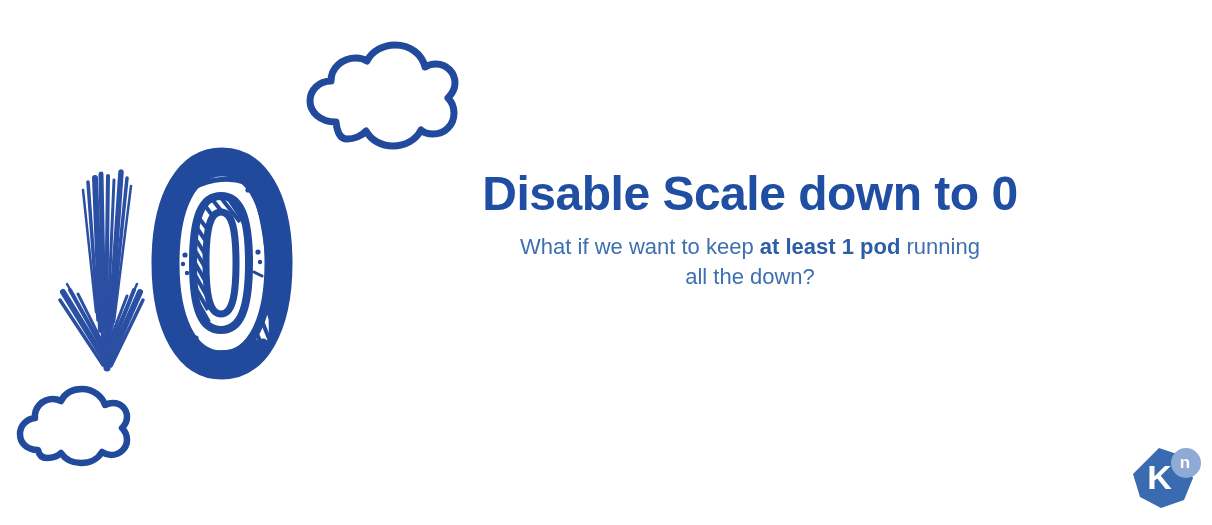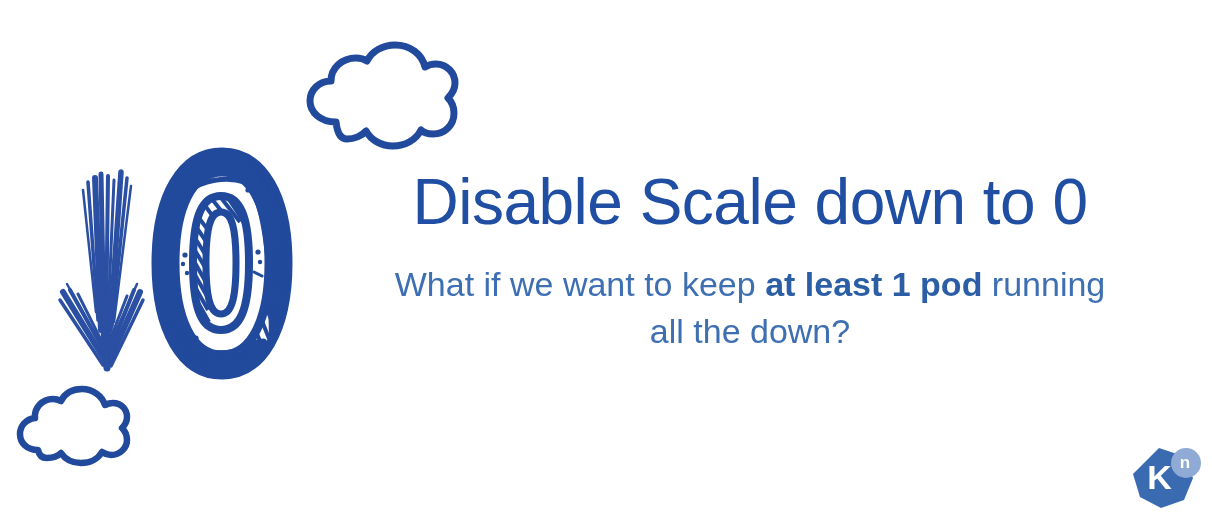--- a/index.html
+++ b/index.html
@@ -33,31 +33,31 @@
   
   .text-block {
     position: absolute;
     left: 370px;
     top: 168px;
     width: 760px;
     text-align: center;
   }
   .title {
     font-family: "Liberation Sans", sans-serif;
-    font-size: 64px;
-    font-weight: 400;
+    font-size: 48px;
+    font-weight: 700;
     letter-spacing: -0.5px;
     line-height: 1.08;
     color: #1f4ea3;
     white-space: nowrap;
   }
   .subtitle {
-    margin-top: 24px;
-    font-family: "Liberation Sans", sans-serif;
-    font-size: 34px;
+    margin-top: 12px;
+    font-family: "Liberation Sans", sans-serif;
+    font-size: 22px;
     font-weight: 400;
     line-height: 1.38;
     color: #3d6fb2;
   }
   .subtitle .em {
     font-weight: 700;
     color: #2c5ea6;
   }
   .subtitle .line {
     display: block;

